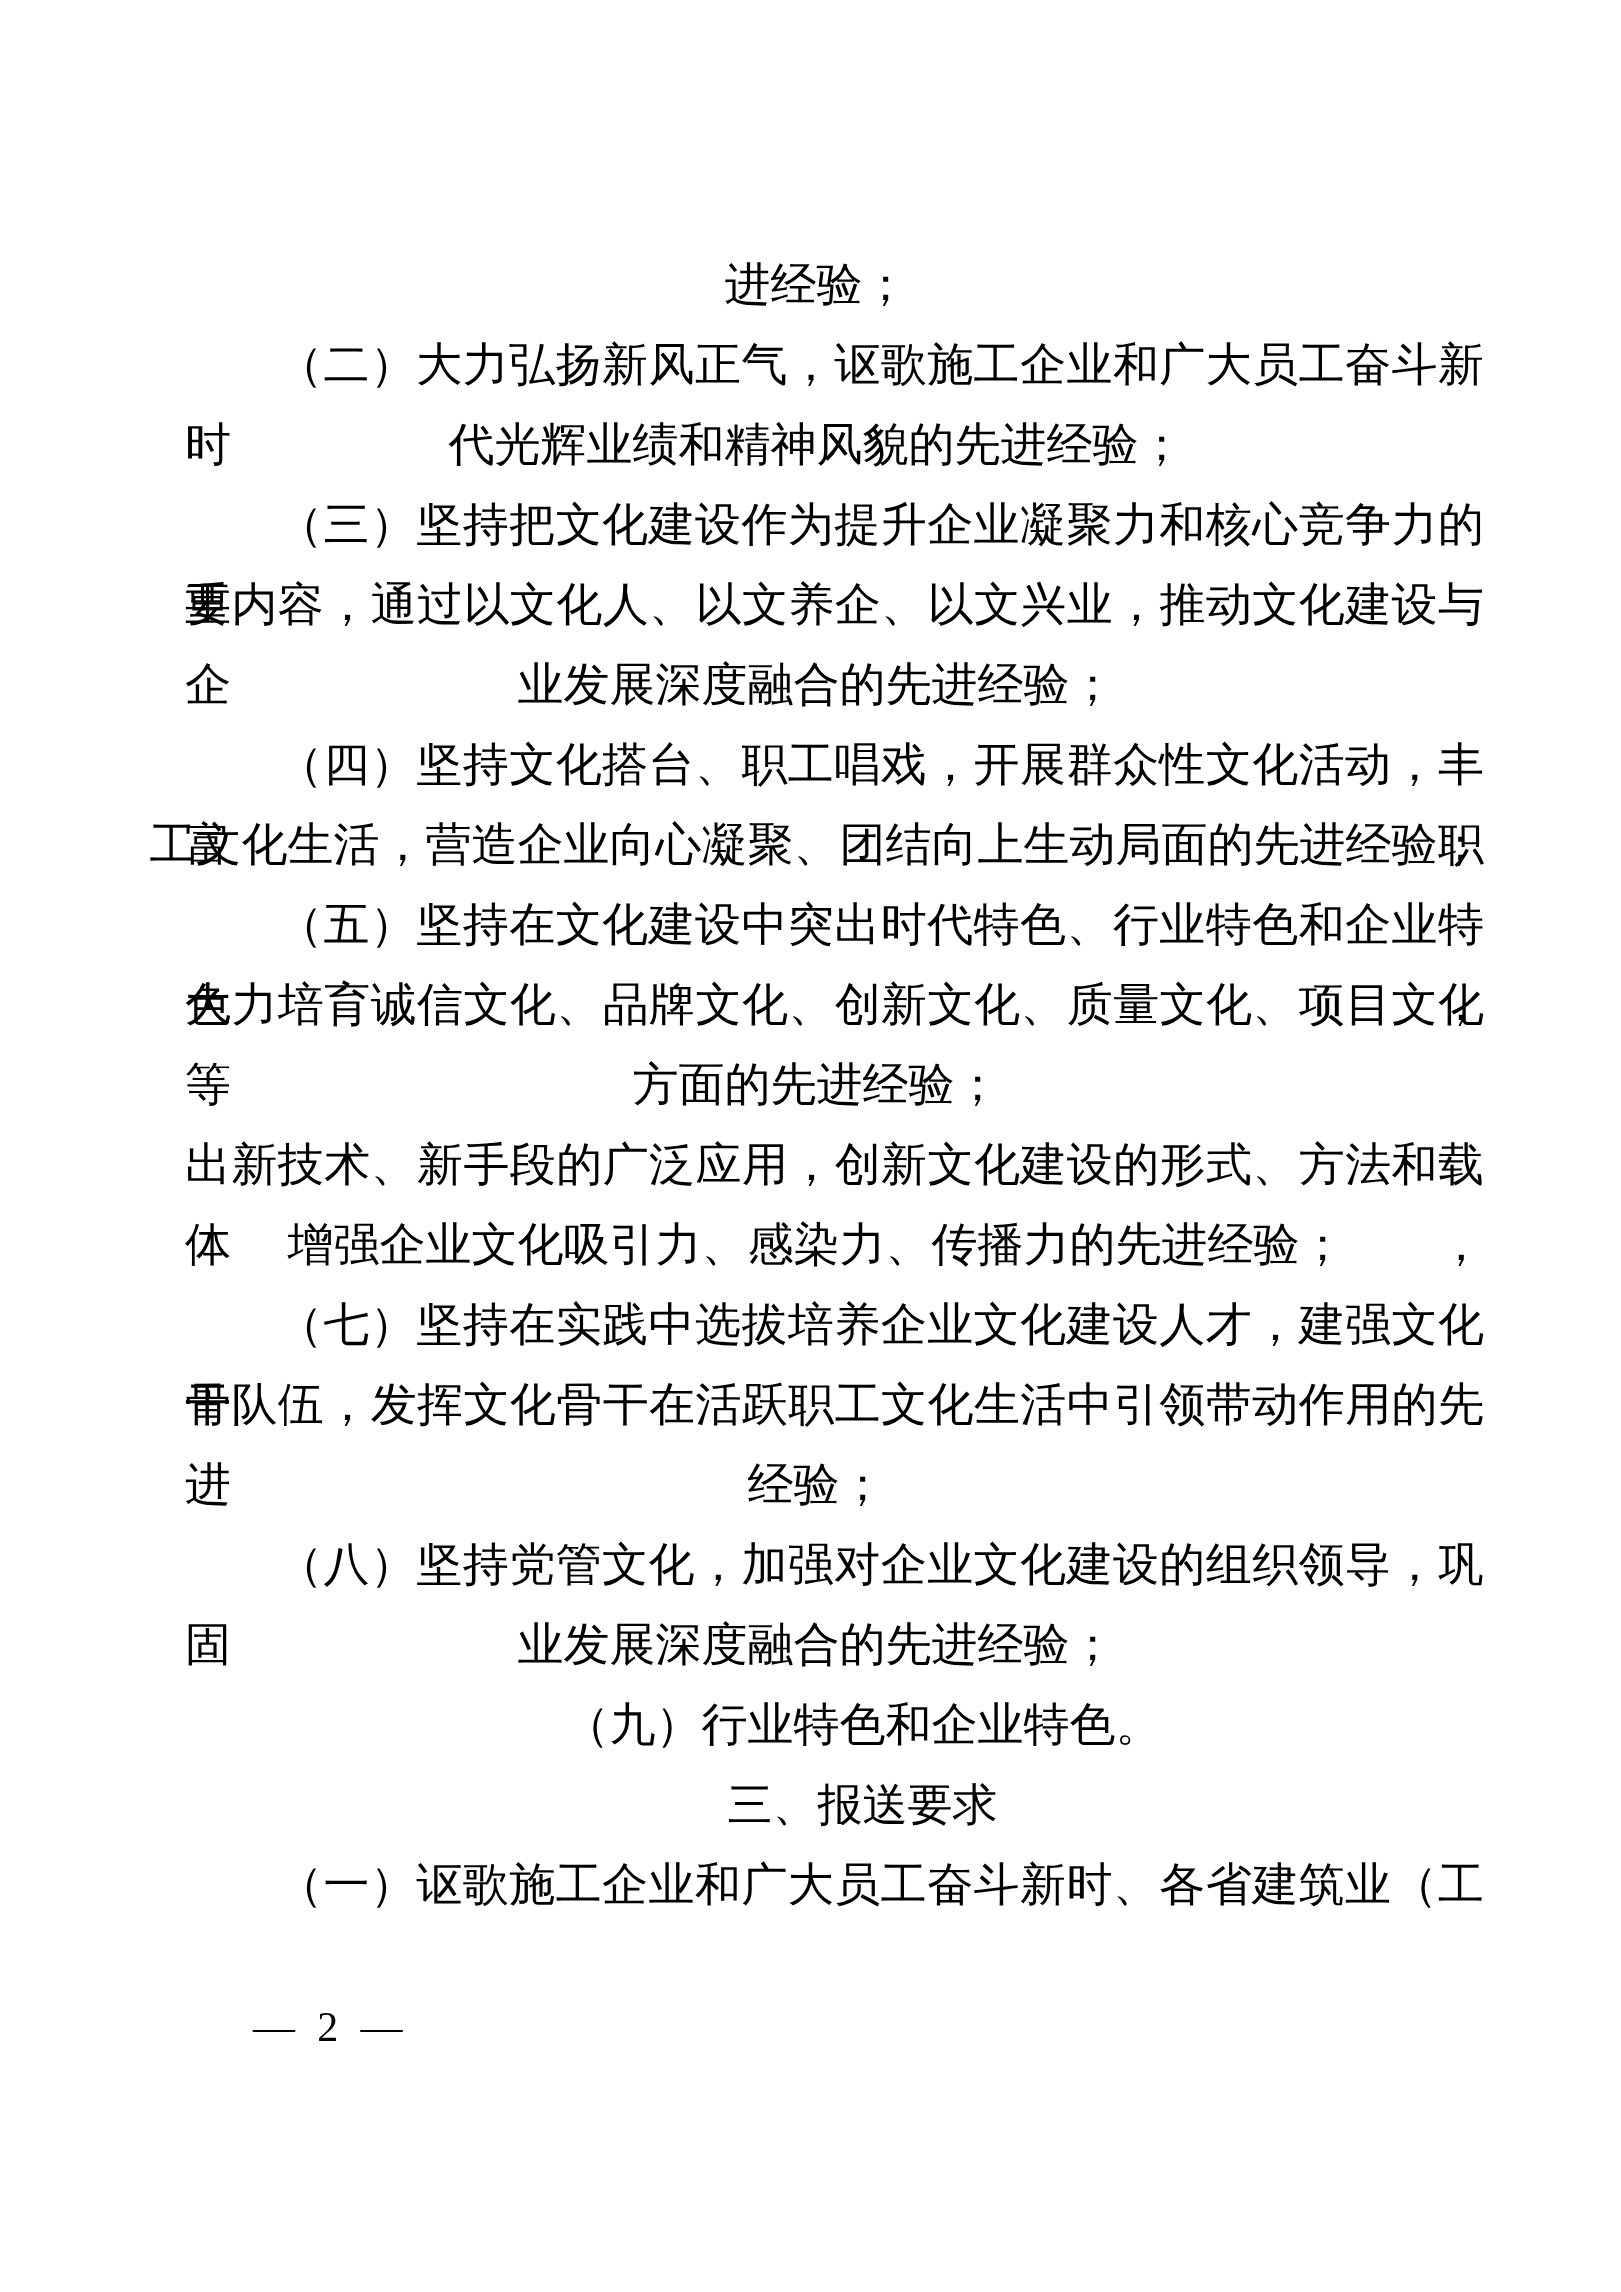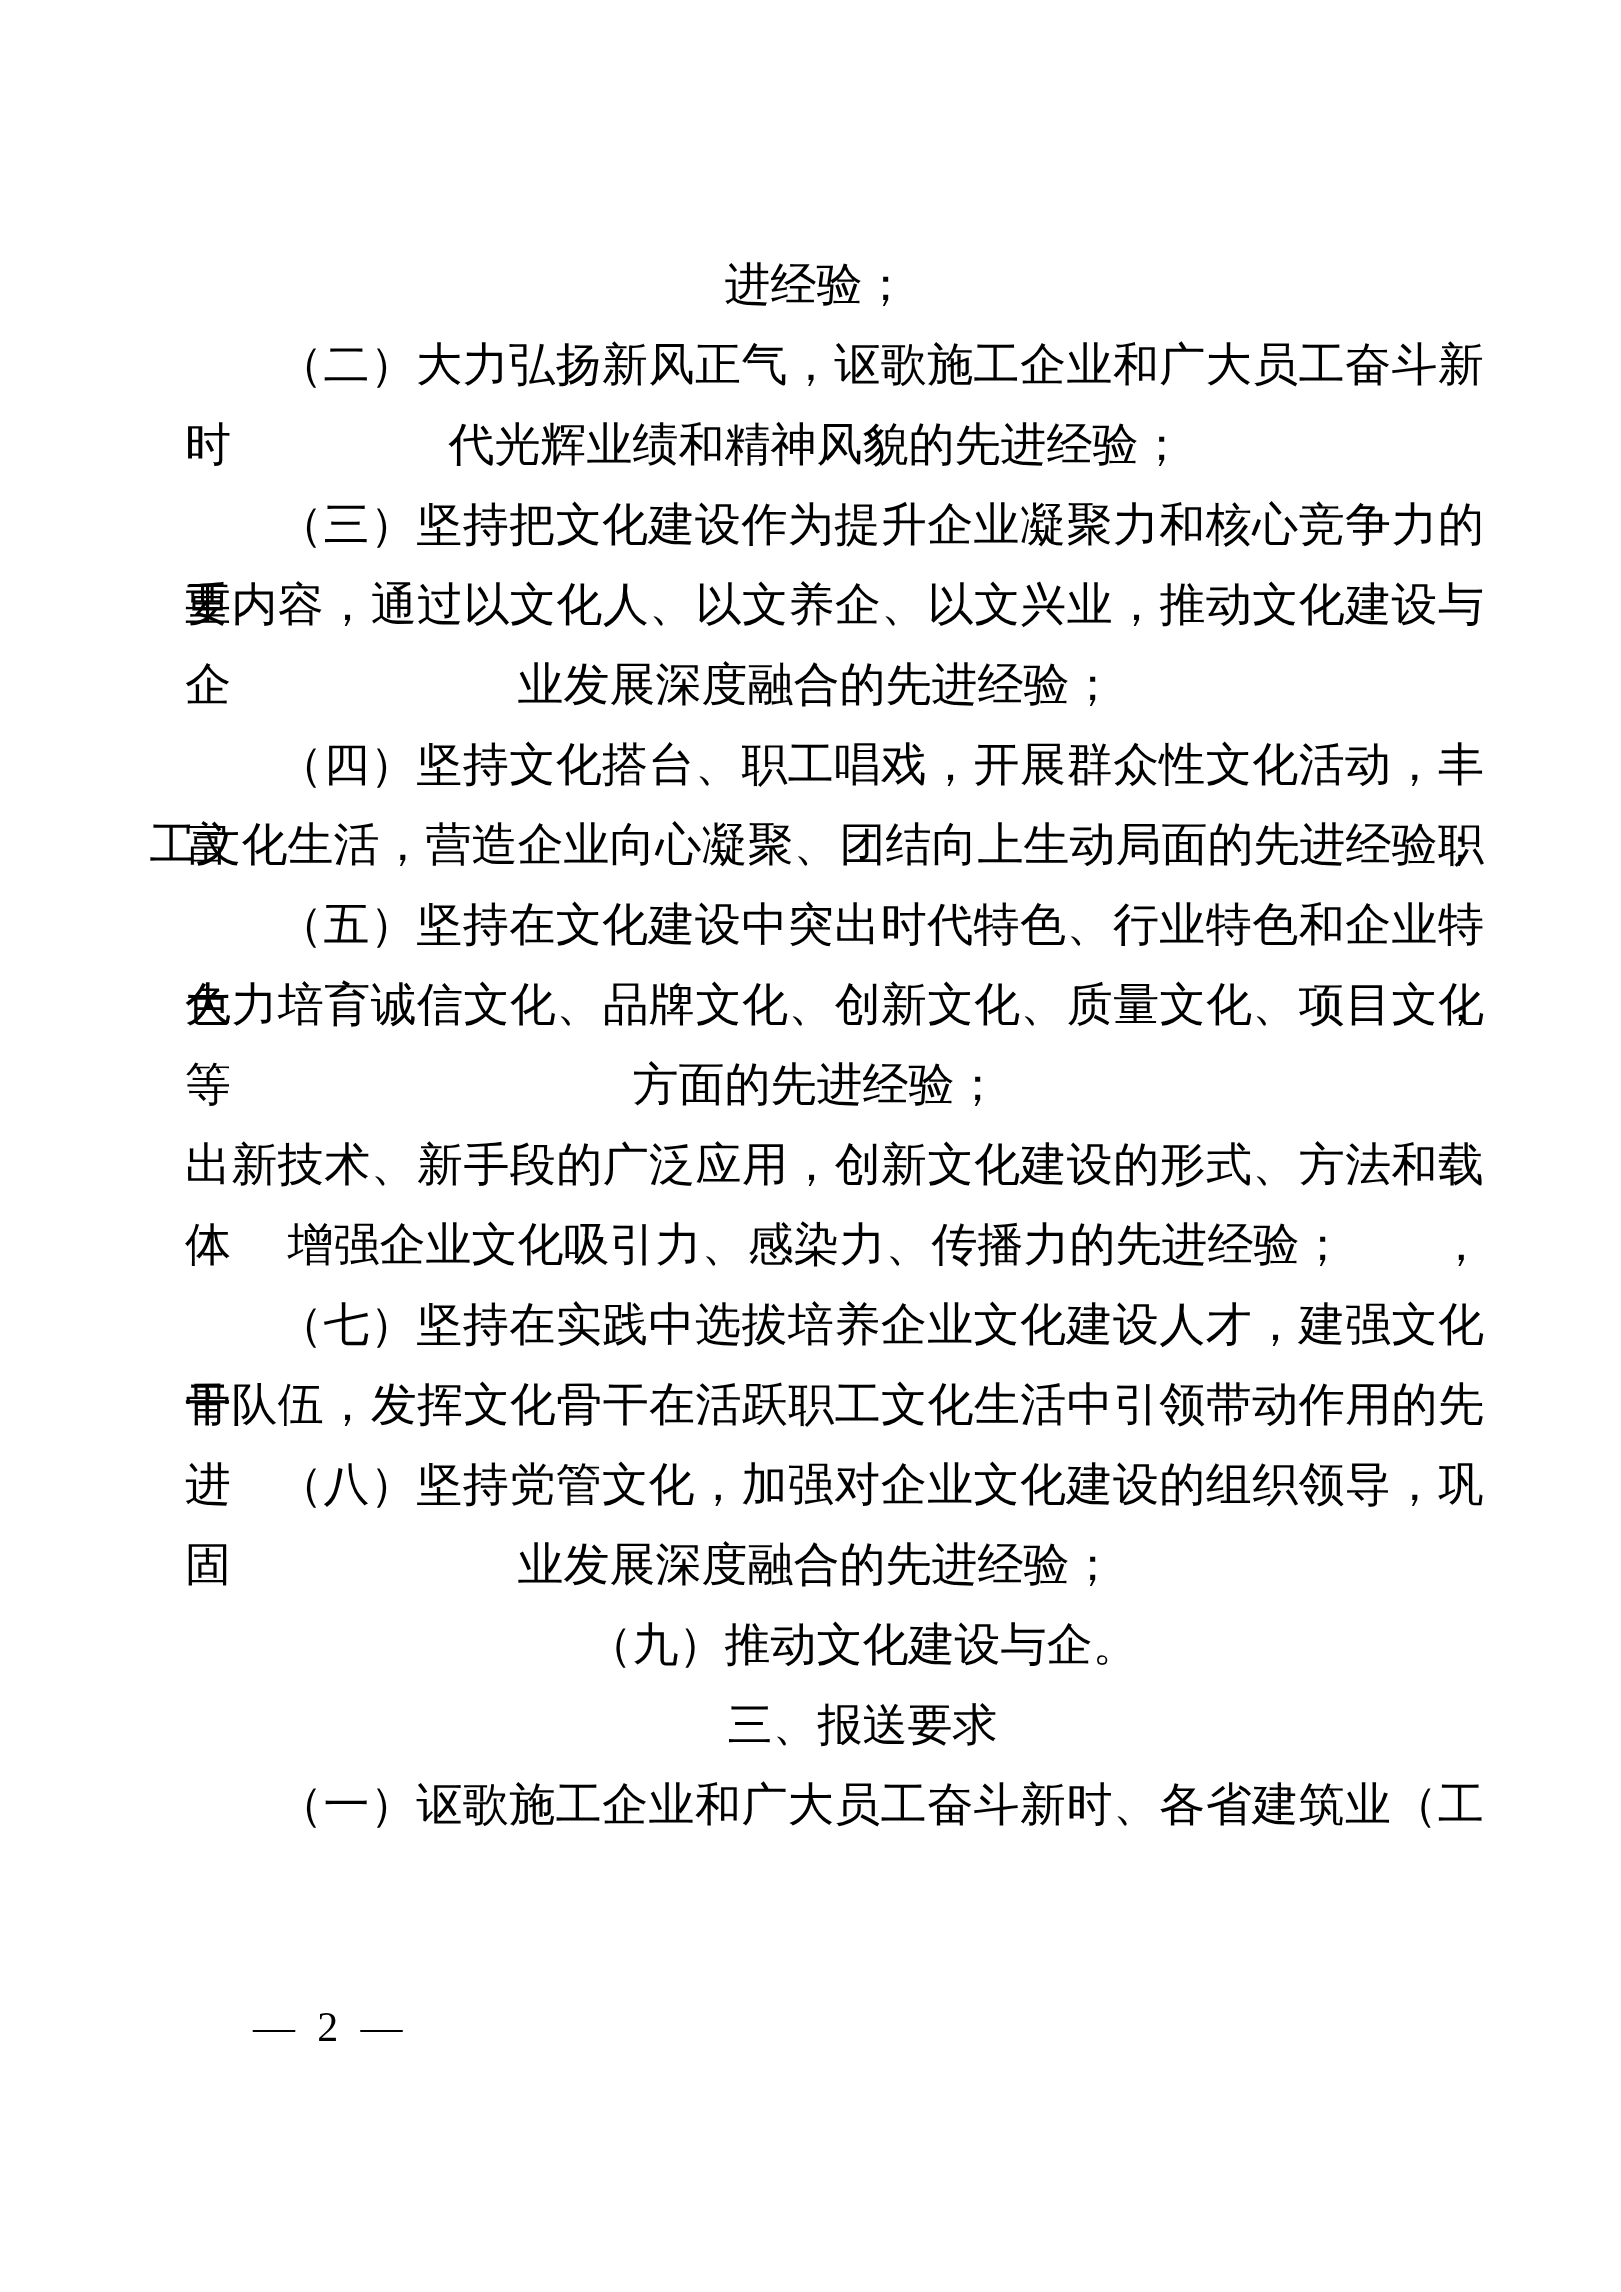--- a/index.html
+++ b/index.html
@@ -75,21 +75,22 @@
       <div class="line">业发展深度融合的先进经验；</div>
       <div class="line indent full">（四）坚持文化搭台、职工唱戏，开展群众性文化活动，丰富职</div>
       <div class="line">工文化生活，营造企业向心凝聚、团结向上生动局面的先进经验；</div>
       <div class="line indent full">（五）坚持在文化建设中突出时代特色、行业特色和企业特色，</div>
       <div class="line full">大力培育诚信文化、品牌文化、创新文化、质量文化、项目文化等</div>
       <div class="line">方面的先进经验；</div>
       <div class="line full">出新技术、新手段的广泛应用，创新文化建设的形式、方法和载体，</div>
       <div class="line">增强企业文化吸引力、感染力、传播力的先进经验；</div>
       <div class="line indent full">（七）坚持在实践中选拔培养企业文化建设人才，建强文化骨</div>
       <div class="line full">干队伍，发挥文化骨干在活跃职工文化生活中引领带动作用的先进</div>
+      <div class="line">经验；</div>
       <div class="line indent full">（八）坚持党管文化，加强对企业文化建设的组织领导，巩固</div>
       <div class="line">业发展深度融合的先进经验；</div>
-      <div class="line indent">（九）推动文化建设与企。</div>
+      <div class="line indent">（九）行业特色和企业特色。</div>
       <div class="line indent bold">三、报送要求</div>
       <div class="line indent full">（一）讴歌施工企业和广大员工奋斗新时、各省建筑业（工</div>
     </div>
   <div class="footer">— 2 —</div>
 </div>
 
 
 </body></html>

